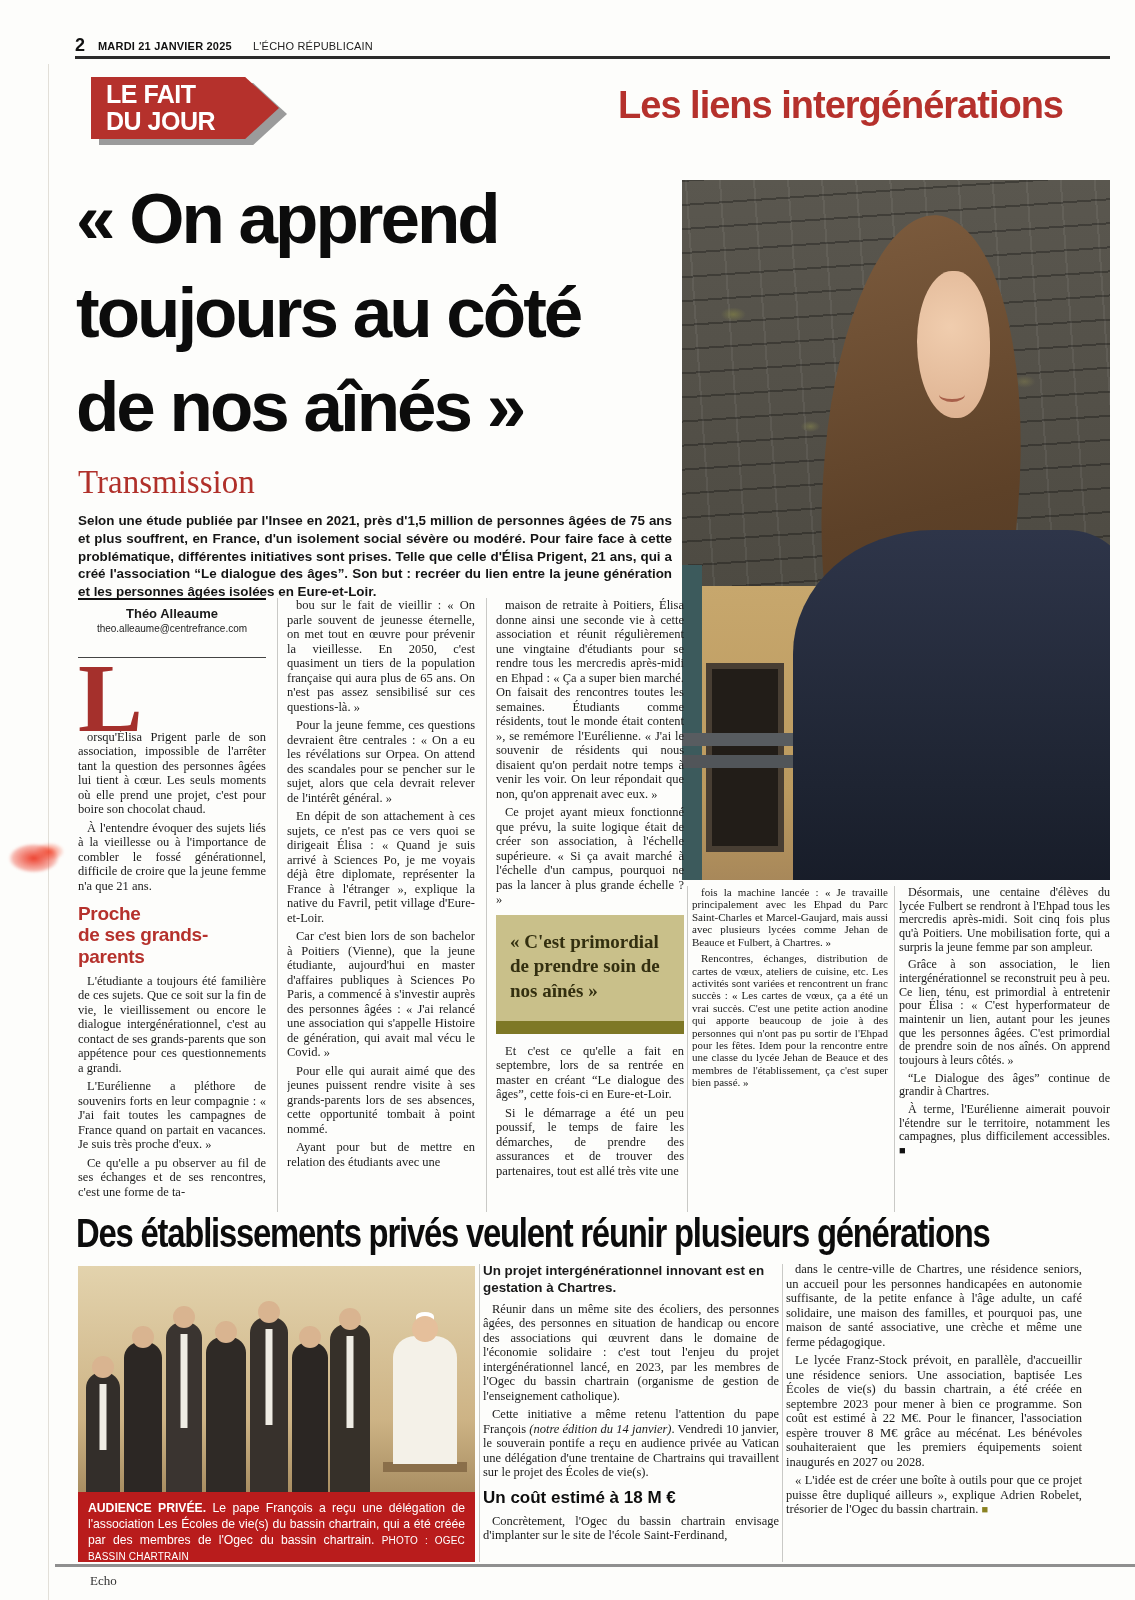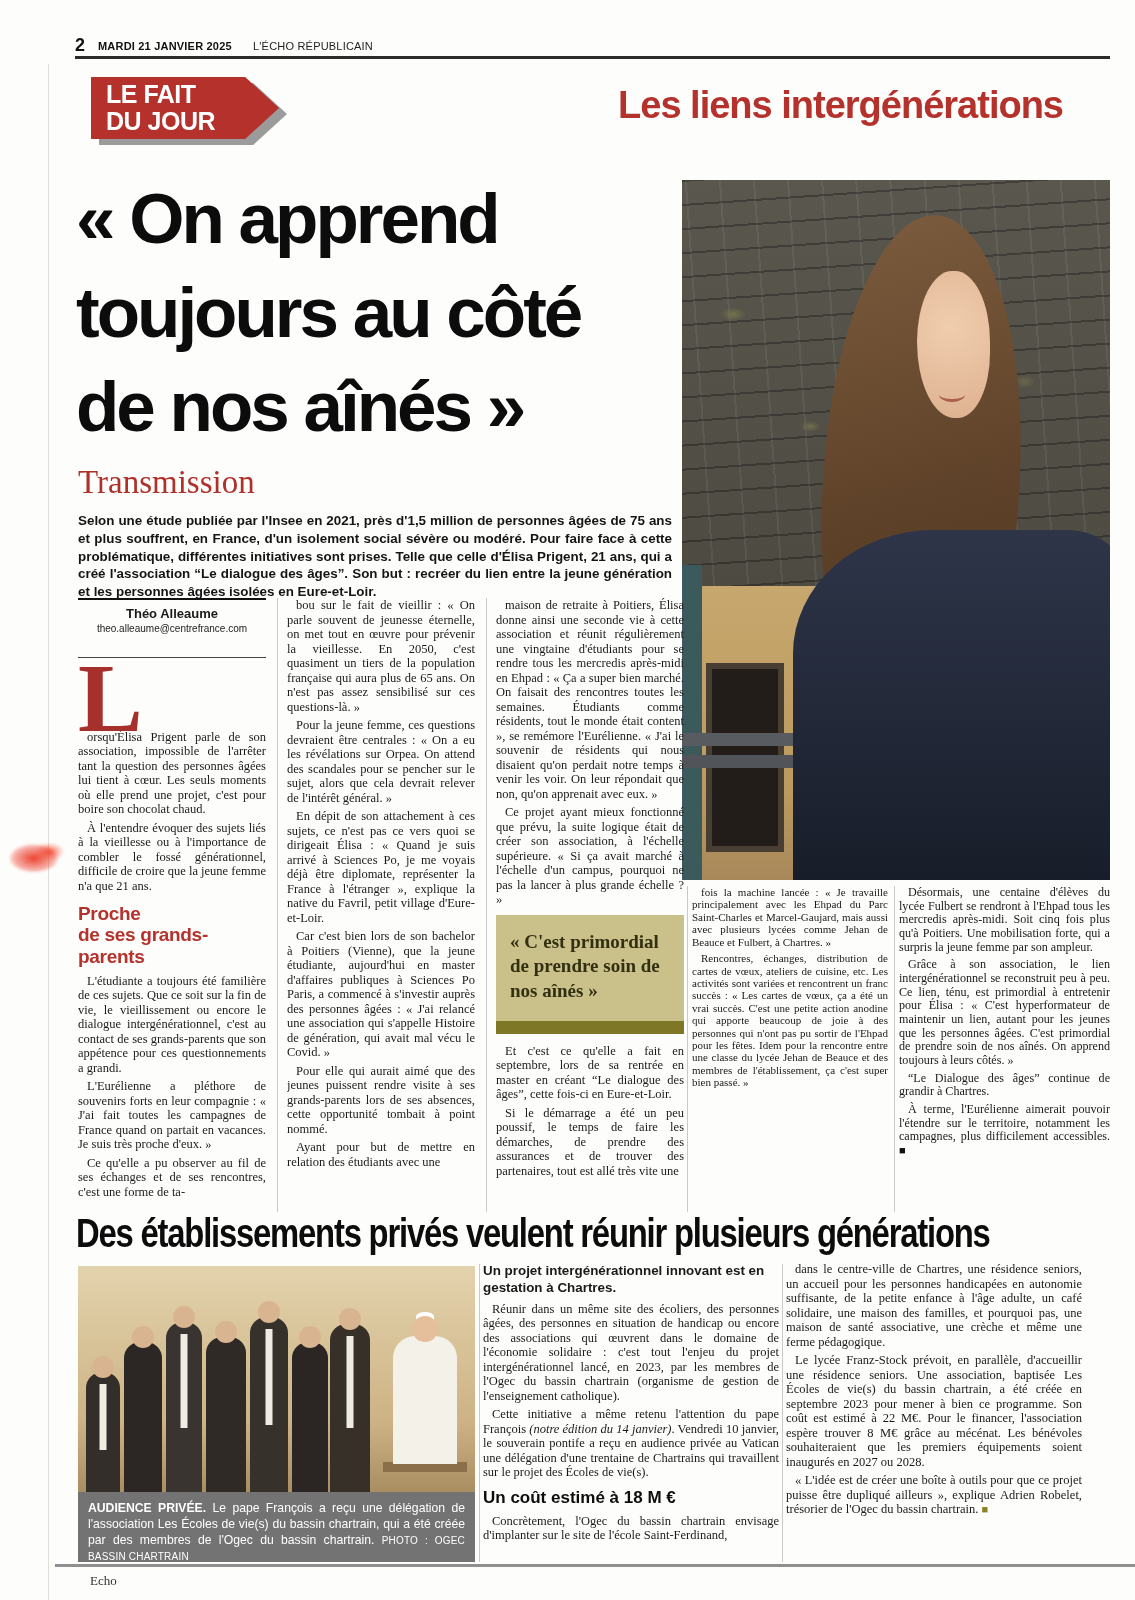--- a/index.html
+++ b/index.html
@@ -97,21 +97,21 @@
   .photo2{position:absolute;left:78px;top:1266px;width:397px;height:226px;overflow:hidden;
      background:linear-gradient(180deg,#e3d3ad,#cdb385 68%,#a98e62);}
   .fig{position:absolute;bottom:0;border-radius:16px 16px 0 0;background:#332e2a;}
   .fig .scarf{position:absolute;left:50%;top:12px;width:7px;height:55%;background:#efece4;transform:translateX(-50%);}
   .fig .head{position:absolute;left:50%;top:-16px;width:22px;height:22px;border-radius:50%;background:#d9b490;transform:translateX(-50%);}
   .pope{position:absolute;right:18px;bottom:28px;width:64px;height:128px;border-radius:22px 22px 0 0;background:#f4f1e8;}
   .pope .head{position:absolute;left:50%;top:-20px;width:26px;height:26px;border-radius:50%;background:#e5bf9b;transform:translateX(-50%);}
   .pope .cap{position:absolute;left:50%;top:-24px;width:18px;height:9px;border-radius:50% 50% 0 0;background:#fff;transform:translateX(-50%);}
   .chair{position:absolute;right:8px;bottom:20px;width:84px;height:10px;background:#8a6f4a;}
 
-  .caption{position:absolute;left:78px;top:1492px;width:397px;height:70px;background:#737373;color:#fff;
+  .caption{position:absolute;left:78px;top:1492px;width:397px;height:70px;background:#b91c1c;color:#fff;
      box-sizing:border-box;padding:8px 10px;font:400 12.2px/1.32 "Liberation Sans","DejaVu Sans",sans-serif;text-align:justify;}
   .caption b{font-weight:800;}
   .caption .credit{font-size:10px;letter-spacing:.2px;}
 
   .colA{left:483px;top:1262px;width:296px;height:302px;}
   .colB{left:786px;top:1262px;width:296px;height:302px;}
   .vr5{left:479px;top:1264px;height:298px;}
   .vr6{left:782px;top:1264px;height:298px;}
   .lead2{font:700 13.4px/1.3 "Liberation Sans","DejaVu Sans",sans-serif;text-indent:0 !important;text-align:left !important;margin-bottom:5px !important;}
   .subhead-black{font:800 17px/1.1 "Liberation Sans","DejaVu Sans",sans-serif;color:#0d0d0d;margin:9px 0 6px;}

